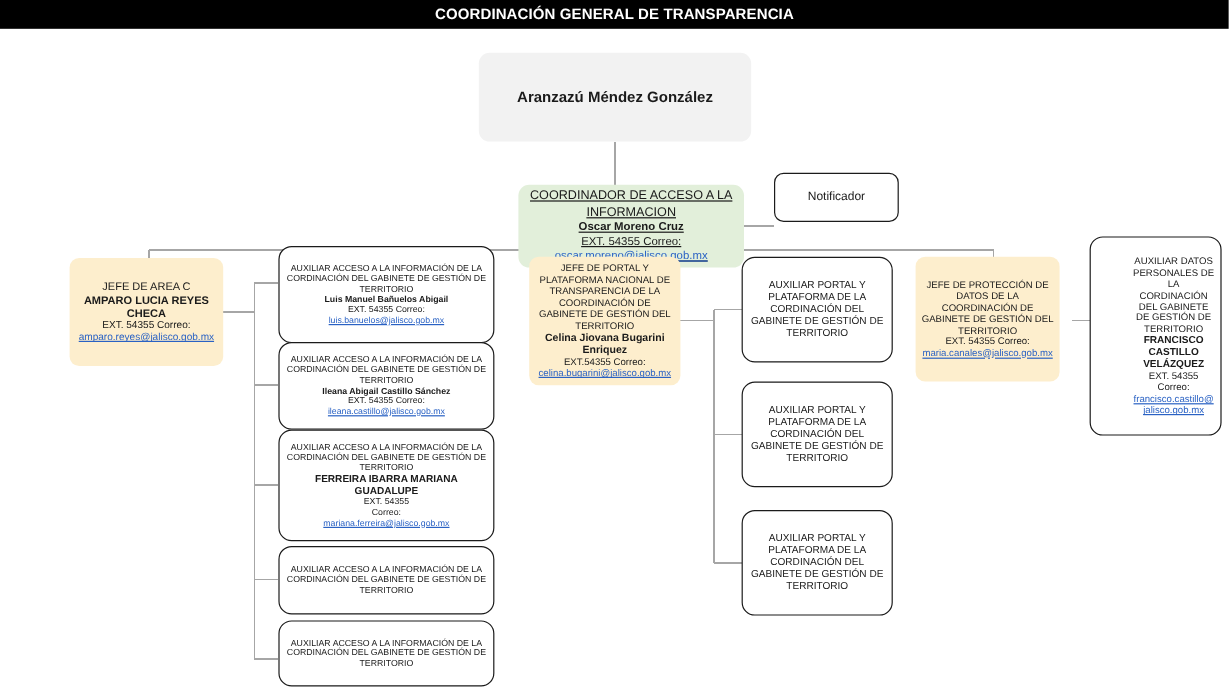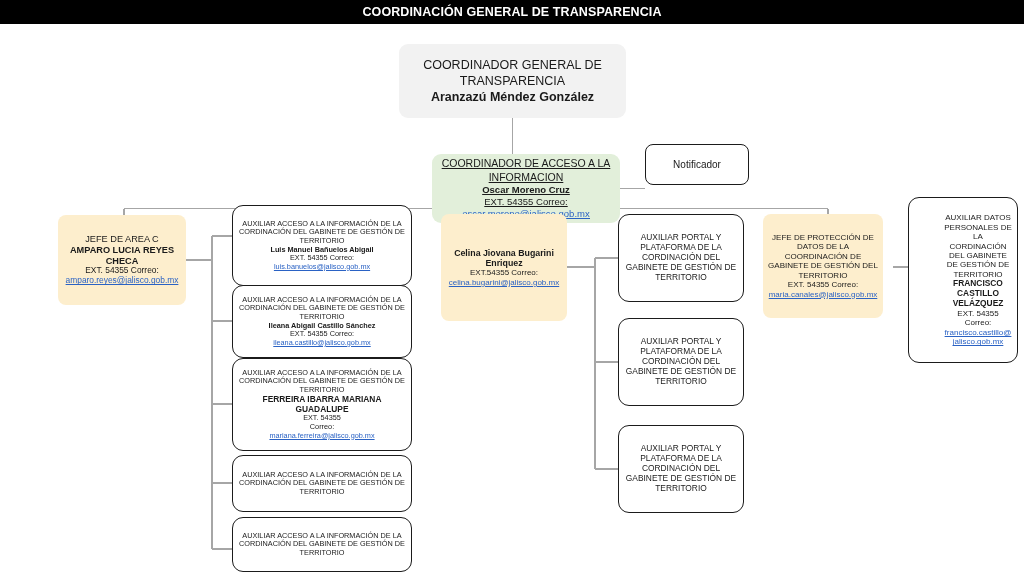--- a/index.html
+++ b/index.html
@@ -173,21 +173,20 @@
       <path d="M595,234 L595,445"></path>
       <path d="M595,234 L618,234"></path>
       <path d="M595,338 L618,338"></path>
       <path d="M595,445 L618,445"></path>
 
       <path d="M893,243 L908,243"></path>
     </g>
   </svg>
 
   <div id="node-root" class="node n-root">
-    <span class="ttl">COORDINADOR GENERAL DE TRANSPARENCIA</span>
     <span class="nm">Aranzazú Méndez González</span>
   </div>
 
   <div id="node-acceso" class="node n-green">
     <span class="ttl">COORDINADOR DE ACCESO A LA INFORMACION</span>
     <span class="nm">Oscar Moreno Cruz</span>
     <span class="ext">EXT. 54355  Correo:</span>
     <span class="mail">oscar.moreno@jalisco.gob.mx</span>
   </div>
 
@@ -196,20 +195,21 @@
   </div>
 
   <div id="node-jefe-area" class="node n-cream">
     <span class="ttl">JEFE DE AREA C</span>
     <span class="nm">AMPARO LUCIA REYES CHECA</span>
     <span class="ext">EXT. 54355  Correo:</span>
     <span class="mail">amparo.reyes@jalisco.gob.mx</span>
   </div>
 
   <div id="node-jefe-portal" class="node n-cream">
+    <span class="ttl">JEFE DE PORTAL Y PLATAFORMA NACIONAL DE TRANSPARENCIA DE LA COORDINACIÓN DE GABINETE DE GESTIÓN DEL TERRITORIO</span>
     <span class="nm">Celina Jiovana Bugarini Enriquez</span>
     <span class="ext">EXT.54355 Correo:</span>
     <span class="mail">celina.bugarini@jalisco.gob.mx</span>
   </div>
 
   <div id="node-jefe-datos" class="node n-cream">
     <span class="ttl">JEFE DE PROTECCIÓN DE DATOS DE LA COORDINACIÓN DE GABINETE DE GESTIÓN DEL TERRITORIO</span>
     <span class="ext">EXT. 54355  Correo:</span>
     <span class="mail">maria.canales@jalisco.gob.mx</span>
   </div>

